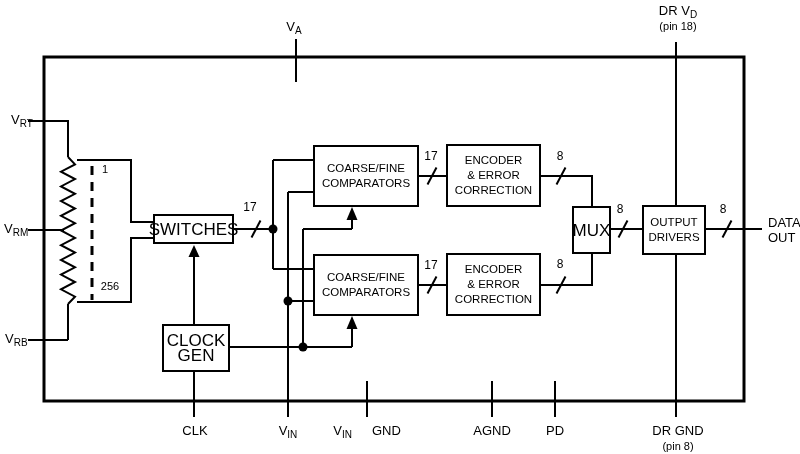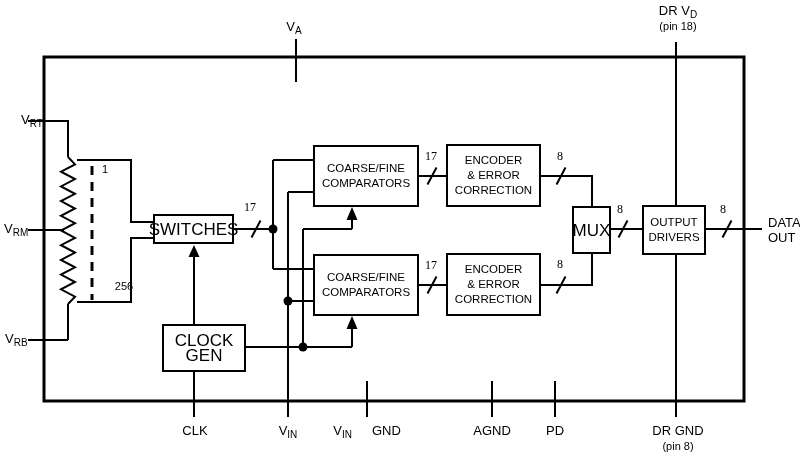--- a/index.html
+++ b/index.html
@@ -13,21 +13,21 @@
     position:absolute;box-sizing:border-box;border:2.5px solid #000;background:#fff;
     display:flex;flex-direction:column;align-items:center;justify-content:center;
     text-align:center;font-size:11.5px;line-height:15px;letter-spacing:0;
   }
   .block.small{font-size:17px;}
   .lbl{position:absolute;font-size:13px;line-height:15px;white-space:nowrap;}
   .lbl.center{transform:translateX(-50%);text-align:right;}
   .lbl sub{font-size:10px;vertical-align:-3px;line-height:0;}
   .lbl .sfx{margin-left:20px;}
   .note{font-size:11px;}
-  .bus{position:absolute;font-size:12px;line-height:14px;transform:translateX(-50%);font-family:Liberation Serif, serif;}
+  .bus{position:absolute;font-size:12px;line-height:14px;transform:translateX(-50%);}
 </style>
 </head>
 <body>
 
 <div class="stage">
 
   <svg class="wires" width="800" height="454" viewBox="0 0 800 454" fill="none" stroke="#000" stroke-width="2">
 
     <rect x="44" y="57" width="700" height="344" stroke-width="3"></rect>
 
@@ -81,21 +81,21 @@
       <path d="M556.5,293.5 L565.5,276.5"></path>
       <path d="M618.5,237.5 L627.5,220.5"></path>
       <path d="M722.5,237.5 L731.5,220.5"></path>
     </g>
   </svg>
 
   <div class="block small" style="left:153px;top:214px;width:81px;height:30px">
     <div>SWITCHES</div>
   </div>
 
-  <div class="block small" style="left:162px;top:324px;width:84px;height:48px">
+  <div class="block small" style="left:162px;top:324px;width:68px;height:48px">
     <div>CLOCK</div>
     <div>GEN</div>
   </div>
 
   <div class="block" style="left:313px;top:145px;width:106px;height:62px">
     <div>COARSE/FINE</div>
     <div>COMPARATORS</div>
   </div>
 
   <div class="block" style="left:313px;top:254px;width:106px;height:62px">
@@ -118,40 +118,40 @@
   <div class="block small" style="left:572px;top:206px;width:39px;height:48px">
     <div>MUX</div>
   </div>
 
   <div class="block" style="left:642px;top:205px;width:64px;height:50px">
     <div>OUTPUT</div>
     <div>DRIVERS</div>
   </div>
 
   <div class="lbl note" style="left:105px;top:162px;transform:translateX(-50%)">1</div>
-  <div class="lbl note" style="left:124px;top:279px;transform:translateX(-50%)">256</div>
+  <div class="lbl note" style="left:110px;top:279px;transform:translateX(-50%)">256</div>
 
   <div class="bus" style="left:250px;top:200px">17</div>
   <div class="bus" style="left:431px;top:149px">17</div>
   <div class="bus" style="left:560px;top:149px">8</div>
   <div class="bus" style="left:431px;top:258px">17</div>
   <div class="bus" style="left:560px;top:257px">8</div>
   <div class="bus" style="left:620px;top:202px">8</div>
   <div class="bus" style="left:723px;top:202px">8</div>
 
   <div class="lbl center" style="left:294px;top:19px">
     <span>V</span><sub>A</sub>
   </div>
 
   <div class="lbl center" style="left:678px;top:3px">
     <span>DR V</span><sub>D</sub>
   </div>
   <div class="lbl center note" style="left:678px;top:19px">(pin 18)</div>
 
-  <div class="lbl" style="left:21px;top:112px">
+  <div class="lbl" style="left:11px;top:112px">
     <span>V</span><sub>RT</sub>
   </div>
   <div class="lbl" style="left:4px;top:221px">
     <span>V</span><sub>RM</sub>
   </div>
   <div class="lbl" style="left:5px;top:331px">
     <span>V</span><sub>RB</sub>
   </div>
 
   <div class="lbl center" style="left:195px;top:423px">CLK</div>

